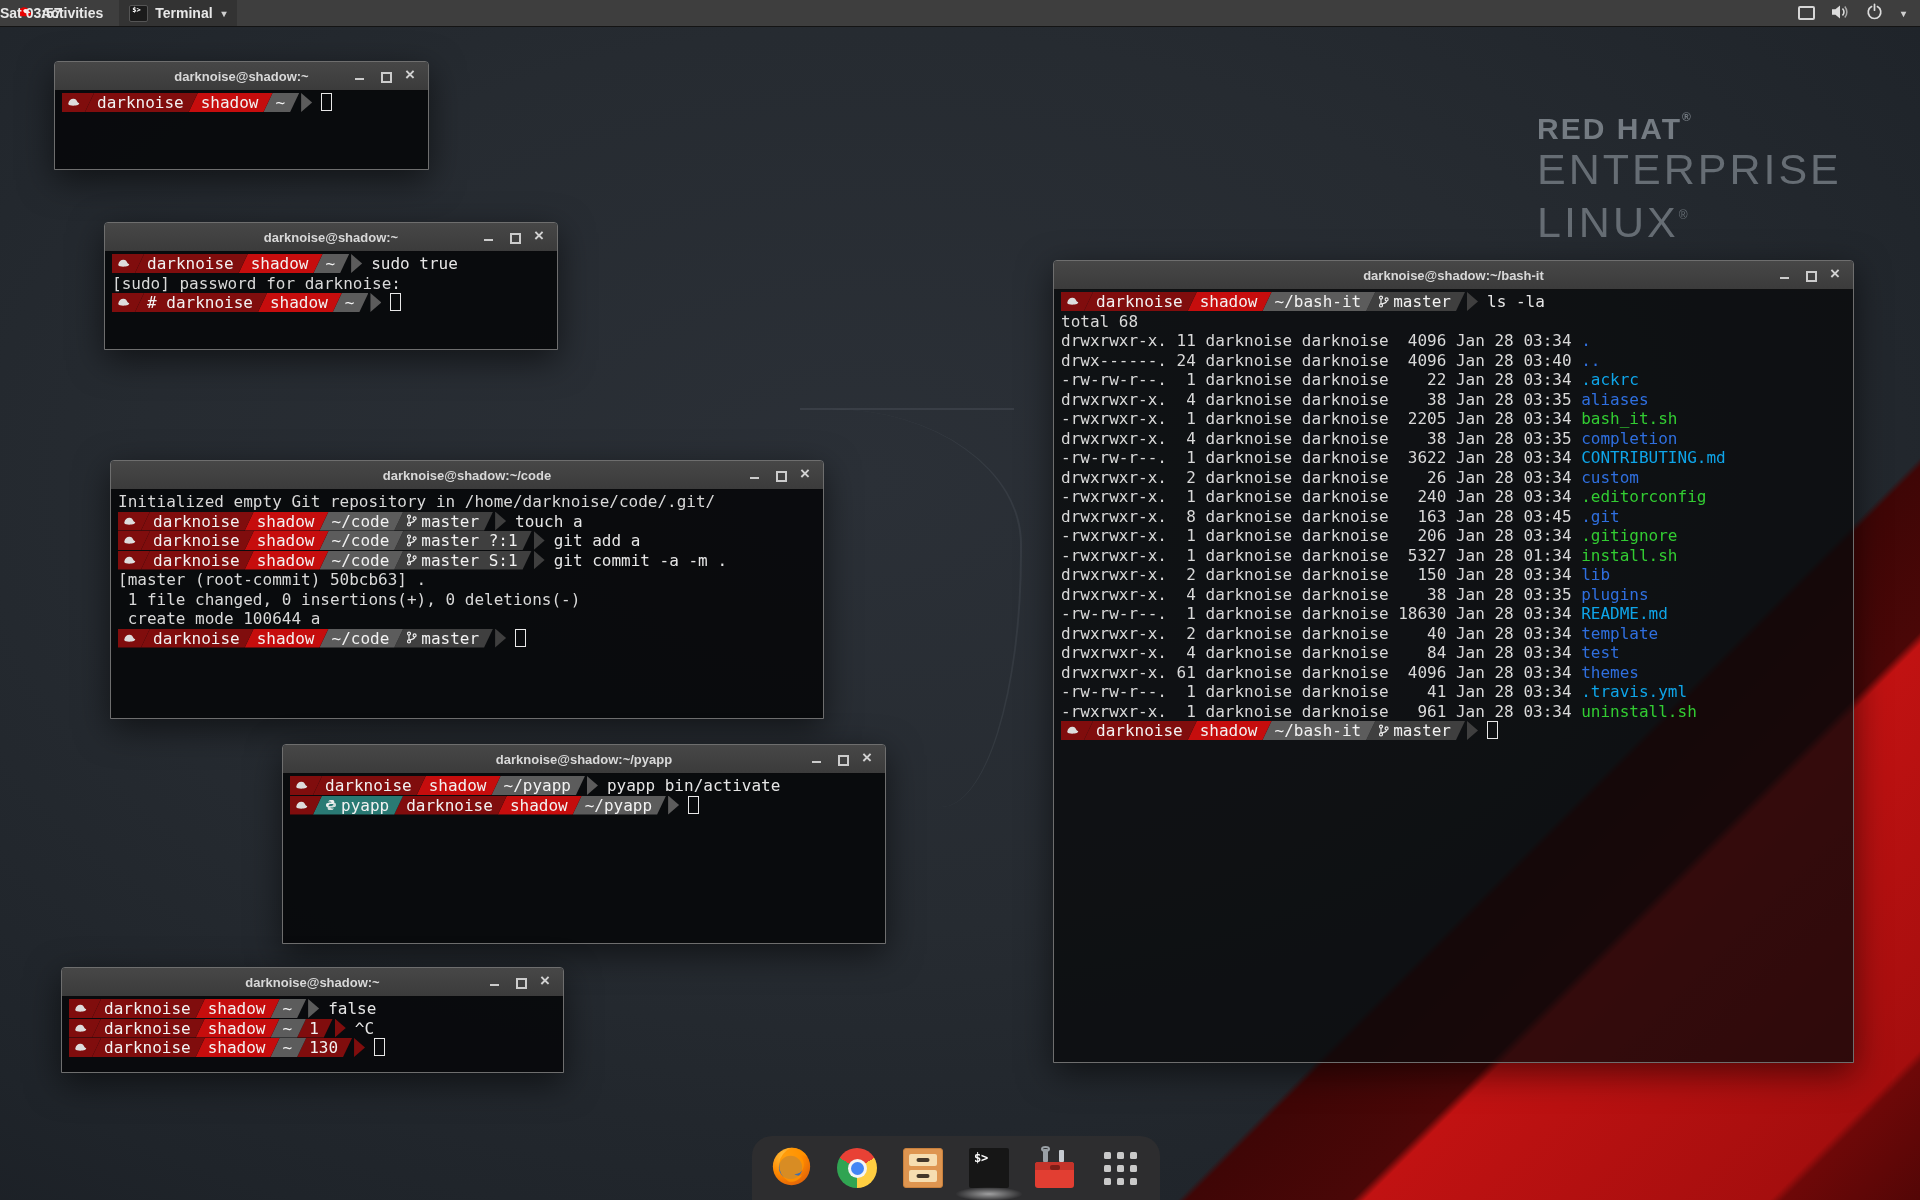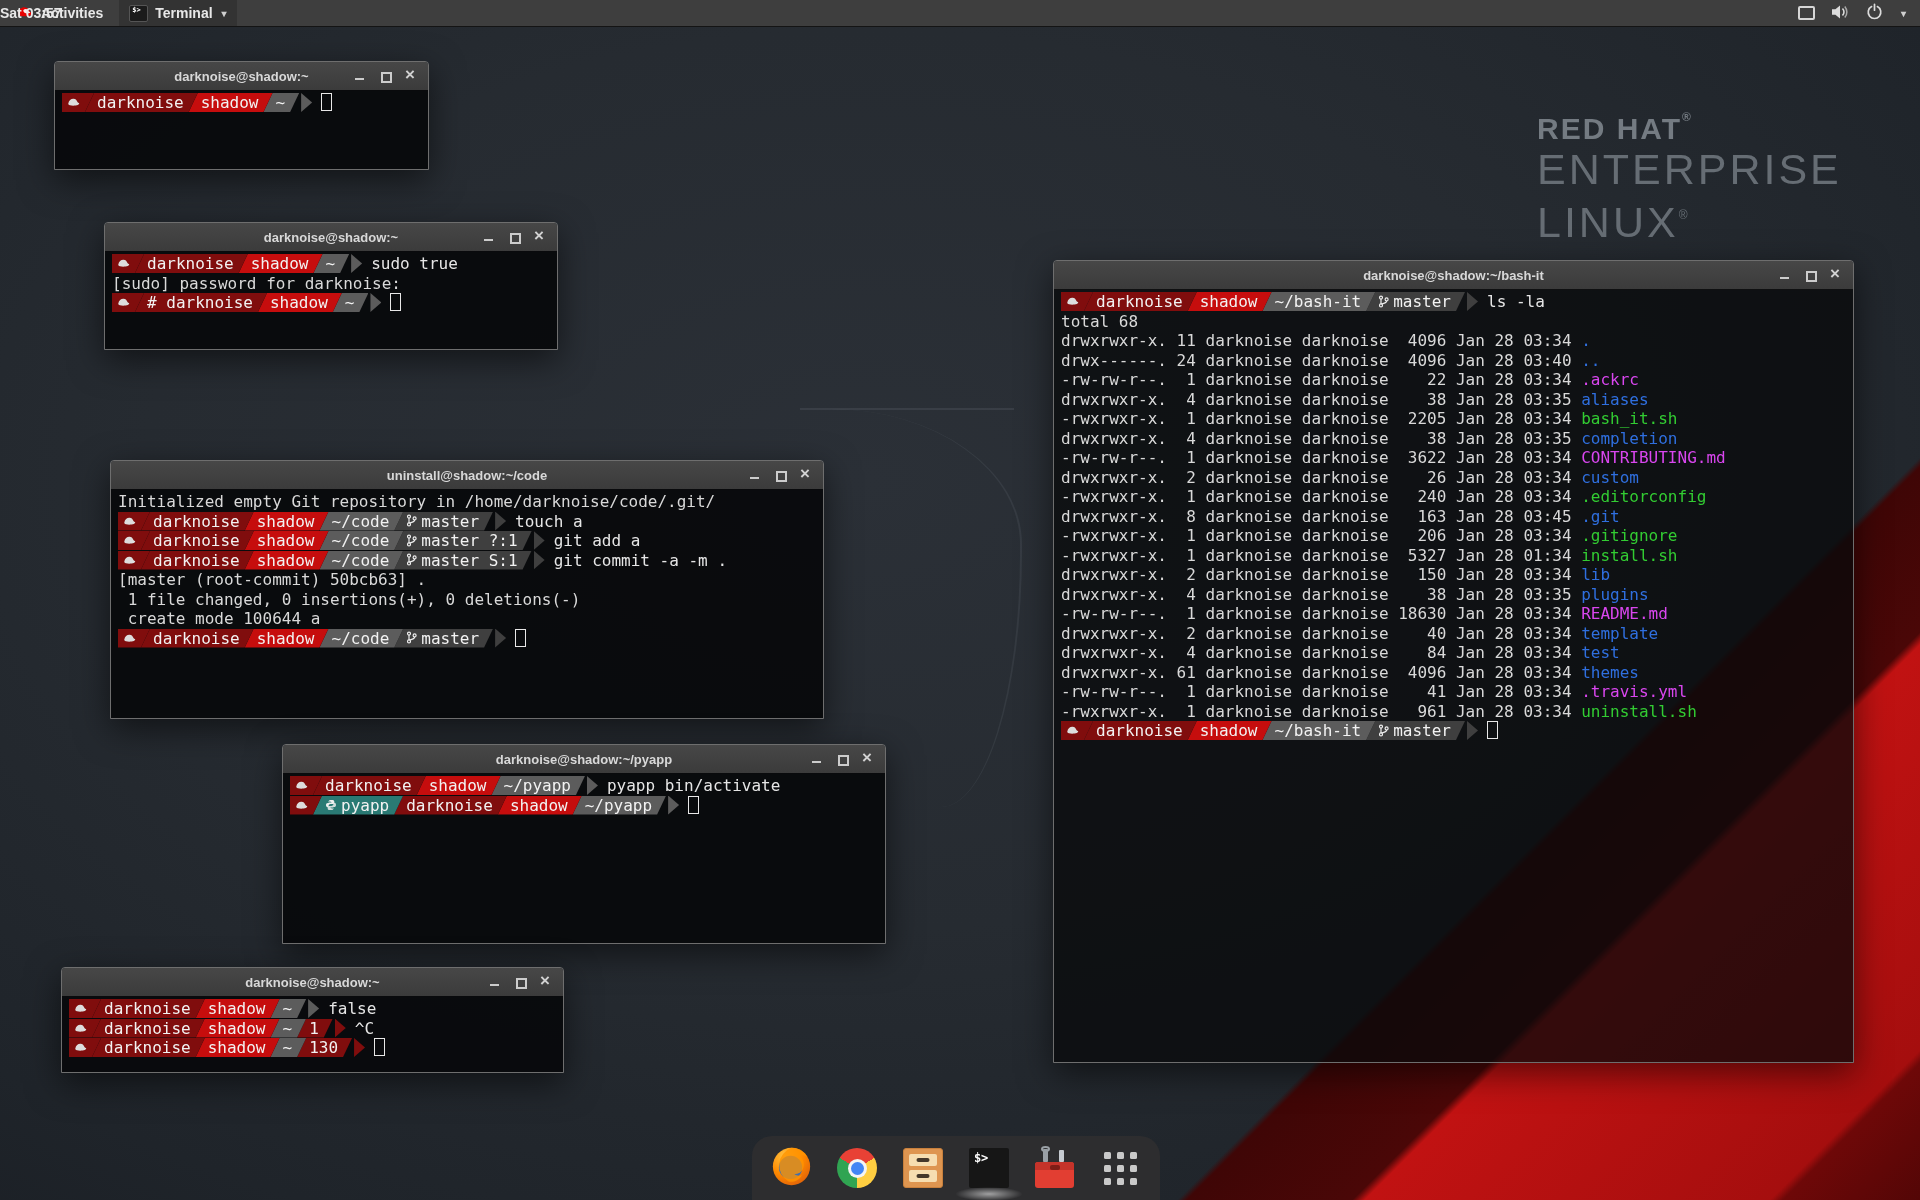--- a/index.html
+++ b/index.html
@@ -76,21 +76,21 @@
   .seg-venv{background:var(--seg-venv);}
   .seg-arrow{display:inline-block;width:11px;height:19px;margin-left:2px;vertical-align:top;
     clip-path:polygon(0 0,100% 50%,0 100%);}
   .arrow-path{background:var(--seg-path);} .arrow-branch{background:var(--seg-branch);}
   .arrow-status{background:var(--seg-status);}
   .seg-ic{vertical-align:middle;margin:-3px 4px 0 0;}
   .cmd{margin-left:9px;color:#e6e6e6;}
   .cursor{display:inline-block;width:9px;height:16px;border:1.5px solid #e8e8e8;margin-left:9px;vertical-align:-2px;}
   .fname.f-dir{color:var(--file-dir);}
   .fname.f-exec{color:var(--file-exec);}
-  .fname.f-plain{color:#d946ef;}
+  .fname.f-plain{color:#0ea5e9;}
   
   #dock{position:absolute;left:752px;top:1136px;width:408px;height:64px;background:#2d2d2f;
     border-radius:20px 20px 0 0;display:flex;align-items:center;gap:25px;padding:0 19px;box-sizing:border-box;}
   .dock-item{position:relative;width:41px;height:41px;display:flex;align-items:center;justify-content:center;}
   .icon-chrome{width:40px;height:40px;border-radius:50%;
     background:conic-gradient(from 300deg,#e84135 0 120deg,#ffce41 120deg 240deg,#30a452 240deg 360deg);
     display:flex;align-items:center;justify-content:center;}
   .chrome-center{width:19px;height:19px;border-radius:50%;background:#f4f4f4;display:flex;align-items:center;justify-content:center;}
   .chrome-blue{width:13px;height:13px;border-radius:50%;background:#4285f4;}
   .icon-files{width:40px;height:40px;background:#de9550;border:1px solid #c77f3c;border-radius:3px;
@@ -200,21 +200,21 @@
           </svg></span><span class="seg seg-user" style="z-index: 39;">darknoise</span><span class="seg seg-host" style="z-index: 38;">shadow</span><span class="seg seg-path" style="z-index: 37;">~</span><span class="seg-arrow arrow-path"></span><span class="cmd">sudo true</span></div>
       <div class="tline"><span class="pre">[sudo] password for darknoise:</span></div>
       <div class="tline"><span class="seg seg-hat segfirst" style="z-index: 40;"><svg class="seg-ic" width="13" height="10" viewBox="0 0 13 10">
             <path d="M1.3 6.4C1.8 3.4 4.2 1.6 6.6 1.8c1.9.15 3 1.3 3.6 2.6.5 1 1.2 1.4 1.9 1.7.3.8-.2 1.5-1.3 1.9-2 .74-5.6.9-7.8.3C1.6 7.9 1.1 7.2 1.3 6.4Z" fill="#dddddd"></path>
           </svg></span><span class="seg seg-user" style="z-index: 39;"># darknoise</span><span class="seg seg-host" style="z-index: 38;">shadow</span><span class="seg seg-path" style="z-index: 37;">~</span><span class="seg-arrow arrow-path"></span><span class="cursor"></span></div>
     </div>
 </div>
 
 <div class="window w2">
   <div class="titlebar">
-    <span class="title">uninstall@shadow:~/code</span>
+    <span class="title">darknoise@shadow:~/code</span>
     <span class="winbtns">
         <span class="wbtn min"></span>
         <span class="wbtn max"></span>
         <span class="wbtn close"></span>
       </span>
   </div>
   <div class="tcontent">
       <div class="tline"><span class="pre">Initialized empty Git repository in /home/darknoise/code/.git/</span></div>
       <div class="tline"><span class="seg seg-hat segfirst" style="z-index: 40;"><svg class="seg-ic" width="13" height="10" viewBox="0 0 13 10">
             <path d="M1.3 6.4C1.8 3.4 4.2 1.6 6.6 1.8c1.9.15 3 1.3 3.6 2.6.5 1 1.2 1.4 1.9 1.7.3.8-.2 1.5-1.3 1.9-2 .74-5.6.9-7.8.3C1.6 7.9 1.1 7.2 1.3 6.4Z" fill="#dddddd"></path>

